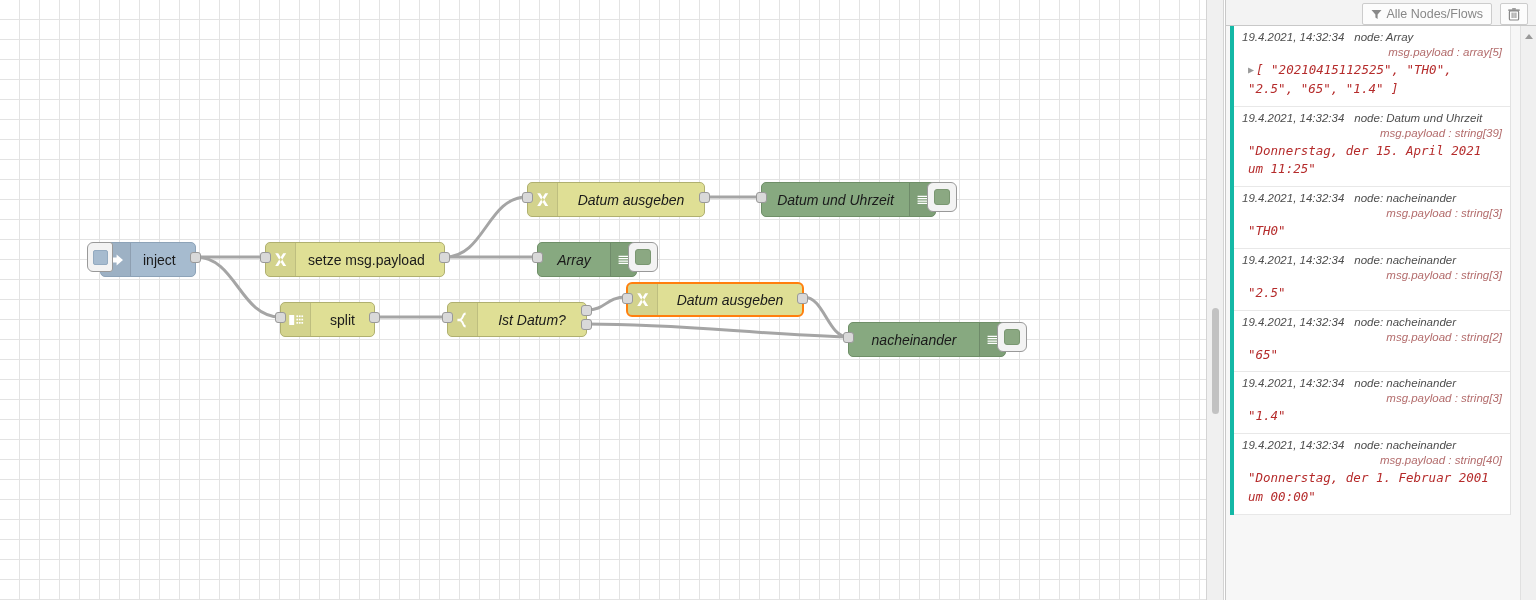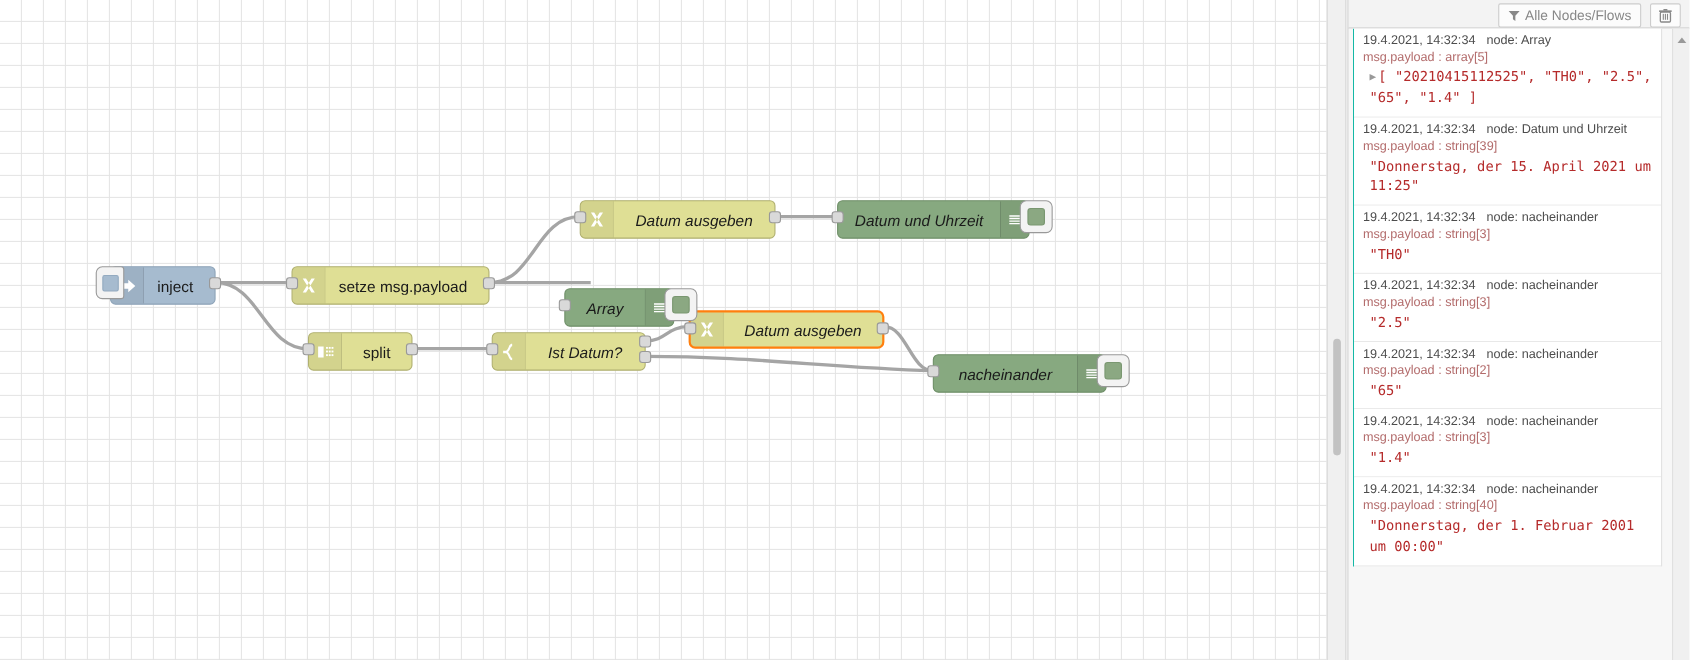--- a/index.html
+++ b/index.html
@@ -153,39 +153,41 @@
   #dbg-body {
     position: relative;
     flex: 1 1 auto;
     background: #f7f7f7;
     overflow: hidden;
   }
   #dbg-list {
     position: absolute; left: 4px; top: 0;
     width: 281px;
     background: #fff;
-    border-left: 1px solid #14b8a6;
+    border-left: 4px solid #14b8a6;
     border-right: 1px solid #e2e2e2;
+    font-style: italic;
   }
   .dbg-msg {
     border-bottom: 1px solid #e8e8e8;
     padding: 5px 8px 7px 8px;
     background: #fff;
   }
   .dbg-meta {
     font-size: 11.5px;
     color: #4d4d4d;
     white-space: nowrap;
     margin-bottom: 3px;
   }
   .dbg-meta .node-ref { margin-left: 10px; }
   .dbg-prop {
     font-size: 11.5px;
     color: #b36c6c;
     margin-bottom: 3px;
+    text-align: right;
   }
   .dbg-val {
     font-family: "DejaVu Sans Mono", "Liberation Mono", monospace;
     font-size: 12.5px;
     color: #b52b2b;
     line-height: 1.5;
     padding-left: 6px;
     word-break: break-word;
   }
   .dbg-val .expander {
@@ -295,21 +297,21 @@
         <div class="node yellow selected italic center" style="left: 626px; top: 282px; width: 178px;">
           <div class="nicon">
             <svg width="18" height="18" viewBox="0 0 18 18">
               <path fill="#ffffff" d="M3.2,2.2 L6.2,2.2 L14.2,15.0 L11.2,15.0 Z M14.2,2.2 L11.2,2.2 L3.2,15.0 L6.2,15.0 Z"></path>
             </svg>
           </div>
           <div class="nlabel">Datum ausgeben</div>
           <div class="port in"></div>
           <div class="port out"></div>
         </div>
-        <div class="node green italic center" style="left: 513px; top: 242px; width: 100px; margin-top: 20px;">
+        <div class="node green italic center" style="left: 537px; top: 242px; width: 100px;">
           <div class="nlabel">Array</div>
           <div class="dbg-strip">
             <svg width="14" height="16" viewBox="0 0 18 17">
               <path fill="#ffffff" d="M2,3 H16 V4.6 H2 Z M2,6 H16 V7.6 H2 Z M2,9 H16 V10.6 H2 Z M2,12 H16 V13.6 H2 Z"></path>
             </svg>
           </div>
           <div class="dbg-btn">
             <i></i>
           </div>
           <div class="port in"></div>

